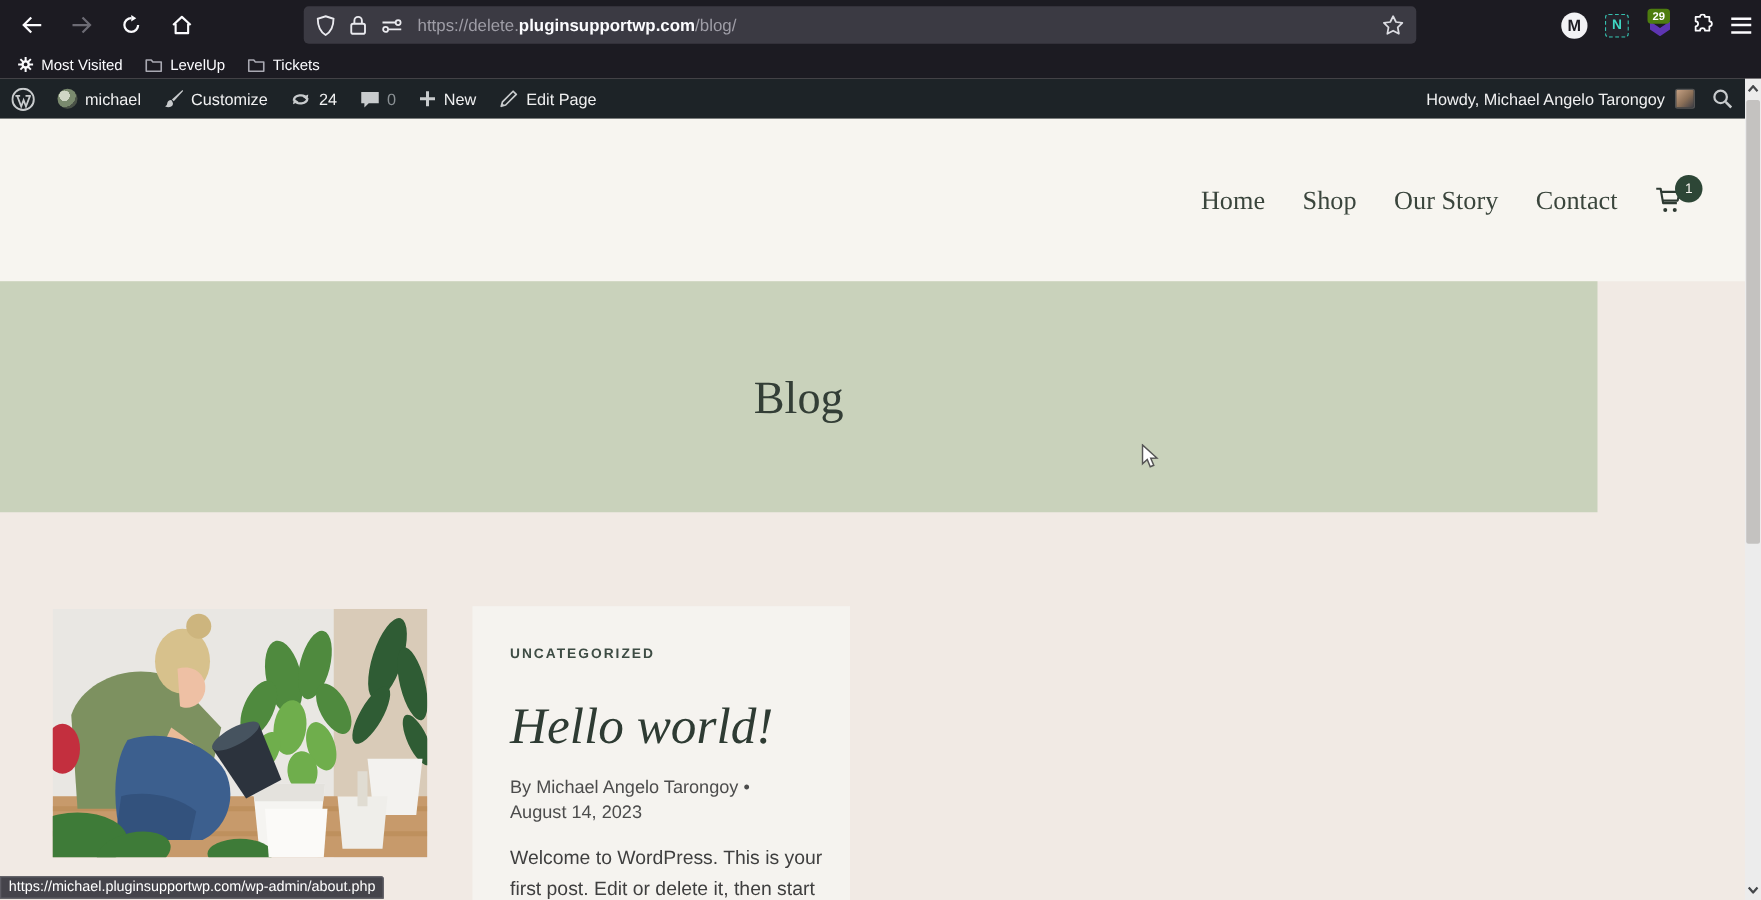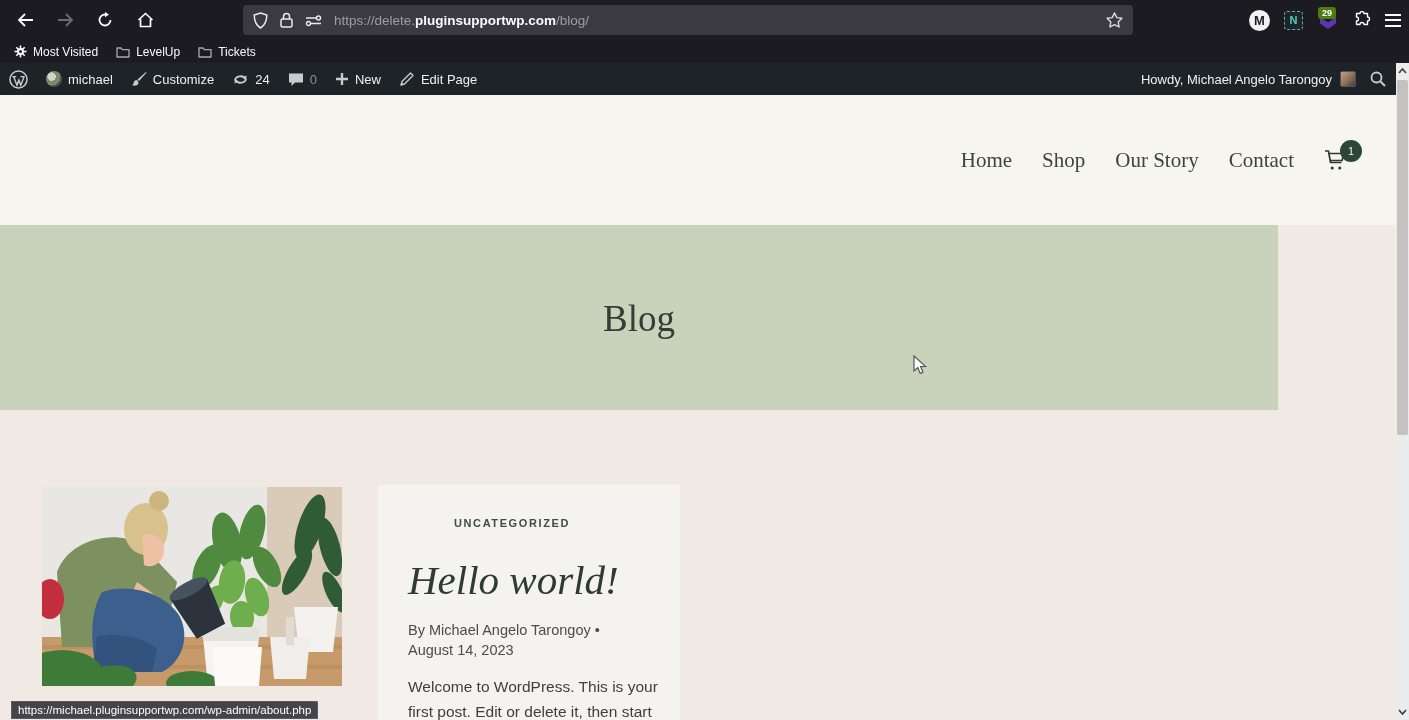--- a/index.html
+++ b/index.html
@@ -47,27 +47,27 @@
   .cart-badge { position:absolute; left:16px; top:-8px; width:22px; height:22px; border-radius:50%; background:#2d4636; color:#f4f2ec; font-size:11px; display:flex; align-items:center; justify-content:center; font-family:"Liberation Sans",sans-serif; }
 
   
   .hero { position:absolute; left:0; top:225px; width:1278px; height:185px; background:#c9d2bb; }
   .hero h1 { position:absolute; left:0; width:100%; top:72px; text-align:center; font-family:"Liberation Serif", serif; font-weight:normal; font-size:37px; color:#333e36; }
 
   
   .content { position:absolute; left:0; top:410px; width:1396px; height:310px; background:#f1eae4; }
   .featimg { position:absolute; left:42px; top:77px; width:300px; height:199px; overflow:hidden; }
   .postcard { position:absolute; left:378px; top:75px; width:302px; height:245px; background:#f5f3ef; padding:32px 30px 0 30px; }
-  .cat { font-size:11px; font-weight:bold; letter-spacing:1.6px; color:#3e4c44;margin-left:46px; }
+  .cat { font-size:11px; font-weight:bold; letter-spacing:1.6px; color:#3e4c44; }
   .ptitle { margin-top:27px; font-family:"Liberation Serif", serif; font-weight:normal; font-size:41px; color:#2e3b33;font-style:italic; }
   .byline { margin-top:16px; font-size:14.5px; color:#4c4c4c; line-height:20px; width:250px; }
   .excerpt { margin-top:14px; font-size:15.5px; color:#3f3f3f; line-height:25px; width:250px; }
 
   
-  .statusbar { position:absolute; left:0; top:701px; height:18px; background:#45444b; color:#ffffff; font-size:11.5px; display:flex; align-items:center; padding:0 7px; border-top-right-radius:2px; box-shadow:0 0 0 1px #5d5c64 inset;margin-left:11px; }
+  .statusbar { position:absolute; left:0; top:701px; height:18px; background:#45444b; color:#ffffff; font-size:11.5px; display:flex; align-items:center; padding:0 7px; border-top-right-radius:2px; box-shadow:0 0 0 1px #5d5c64 inset; }
 
   
   .scrollbar { position:absolute; left:1396px; top:63px; width:13px; height:657px; background:#ececec; }
   .sb-btn { position:absolute; left:0; width:13px; height:16px; display:flex; align-items:center; justify-content:center; color:#4a4d50; font-size:9px; }
   .sb-thumb { position:absolute; left:1px; top:17px; width:11px; height:355px; background:#c4c2c0; border-radius:2px; }
 
   
   .cursor { position:absolute; left:913px; top:355px; }
 
   svg { display:block; }

